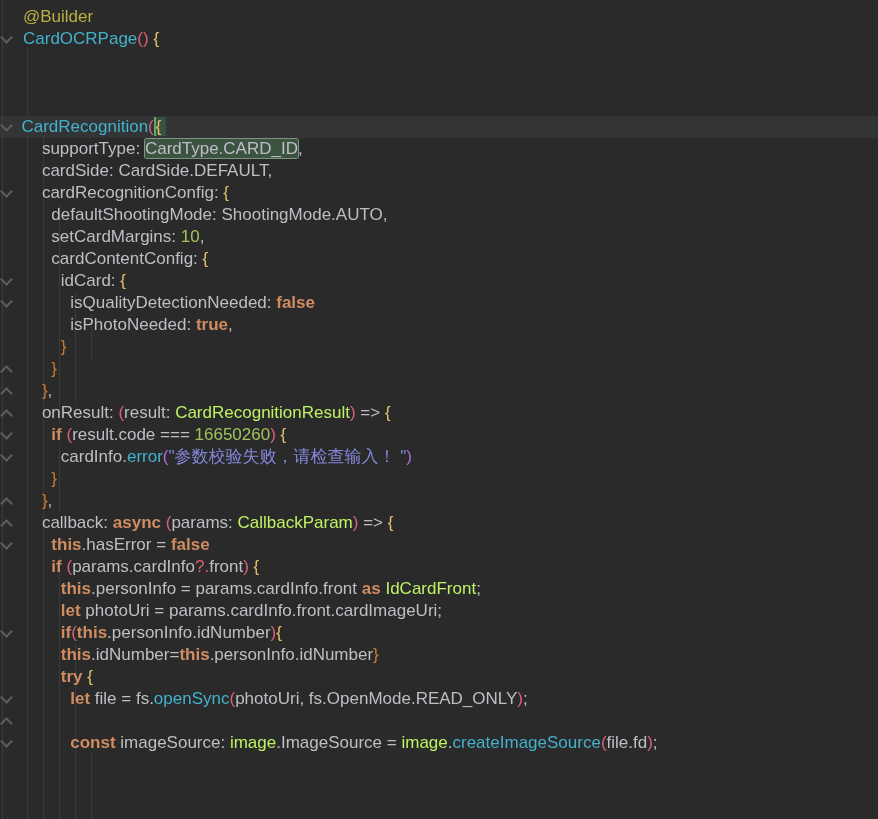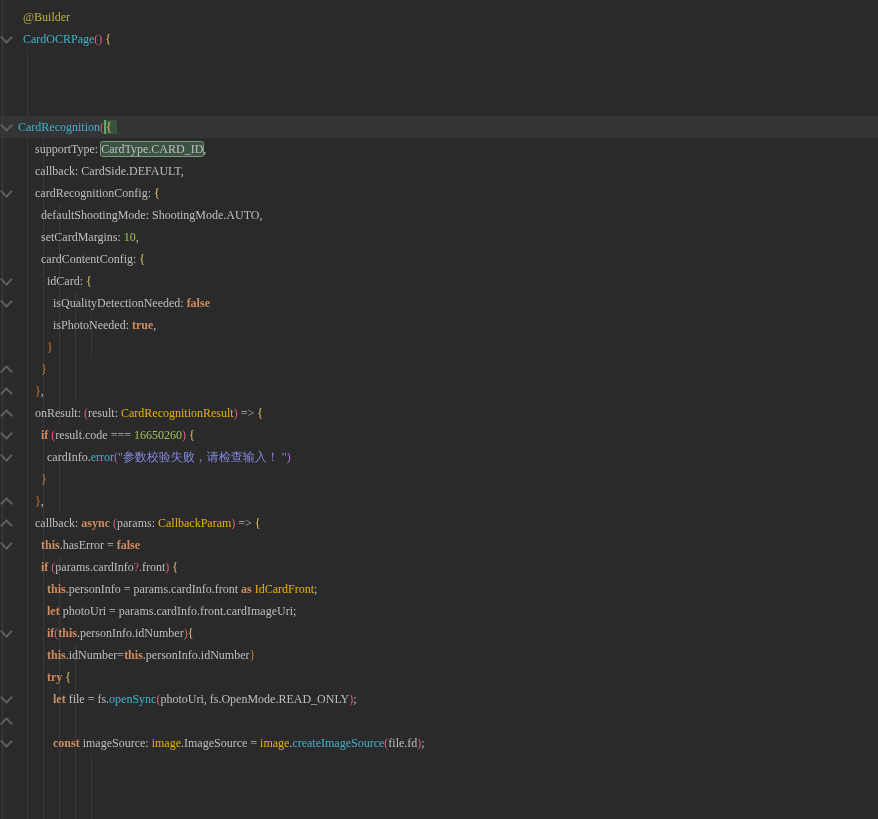--- a/index.html
+++ b/index.html
@@ -1,40 +1,40 @@
 <!DOCTYPE html>
 <html><head>
 <meta charset="utf-8">
 <style>
   html,body{margin:0;padding:0;background:#222;}
   .screen{
     position:relative;
     width:878px;height:819px;
     background:#2a2a2a;
     overflow:hidden;
-    font-family:Liberation Serif, serif;
-    font-size:12px;
+    font-family:Liberation Sans, sans-serif;
+    font-size:17px;
     color:#bdbfc4;
   }
   .code{position:absolute;left:0;top:6px;right:0;z-index:3;}
   .line{height:22px;line-height:22px;white-space:pre;padding-left:23px;position:relative;}
   .line.current{background:#333436;padding-left:12px;}
   .gutter{position:absolute;left:0;top:0;bottom:0;width:20px;z-index:5;}
   .gutter-line{position:absolute;left:2px;top:0;bottom:0;width:1px;background:#3b3b3b;}
   .fold{position:absolute;width:7px;height:7px;}
   .fold.down{border-right:2px solid #5e5e5e;border-bottom:2px solid #5e5e5e;transform:rotate(45deg);}
   .fold.up{border-left:2px solid #5e5e5e;border-top:2px solid #5e5e5e;transform:rotate(45deg);}
   .guides{position:absolute;left:0;top:0;right:0;bottom:0;z-index:1;}
   .iguide{position:absolute;width:1px;background:#3a3a3a;}
   
   .tok-tx{color:#bdbfc4;}
   .tok-an{color:#b8b144;}
   .tok-fn{color:#43b1cc;}
   .tok-kw{color:#d08c61;font-weight:bold;}
-  .tok-ty{color:#eab308;}
+  .tok-ty{color:#bef264;}
   .tok-nu{color:#a1c45a;}
   .tok-st{color:#66ab6e;}
   .tok-sc{color:#8287d9;}
   .tok-pa{color:#db6078;}
   .tok-pp{color:#ad6bd8;}
   .tok-bo{color:#e2c06a;}
   .tok-bc{color:#ce7a30;}
   .sel-box{background:#3c5342;box-shadow:0 0 0 1px #7e947f;border-radius:2px;}
   .brace-hl{background:#39523f;border-left:2px solid #5ea869;padding-right:5px;}
 </style>
@@ -54,21 +54,21 @@
       <div class="iguide" style="left: 91px; top: 754px; height: 66px;"></div>
     </div>
   <div class="code">
       <div class="line"><span class="tok-an">@Builder</span></div>
       <div class="line"><span class="tok-fn">CardOCRPage</span><span class="tok-pa">(</span><span class="tok-pa">)</span><span class="tok-tx"> </span><span class="tok-bo">{</span></div>
       <div class="line"></div>
       <div class="line"></div>
       <div class="line"></div>
       <div class="line current"><span class="tok-tx">  </span><span class="tok-fn">CardRecognition</span><span class="tok-pa">(</span><span class="tok-bo brace-hl">{</span></div>
       <div class="line"><span class="tok-tx">    supportType: </span><span class="tok-tx sel-box">CardType.CARD_ID</span><span class="tok-tx">,</span></div>
-      <div class="line"><span class="tok-tx">    callback: CardSide.DEFAULT,</span></div>
+      <div class="line"><span class="tok-tx">    cardSide: CardSide.DEFAULT,</span></div>
       <div class="line"><span class="tok-tx">    cardRecognitionConfig: </span><span class="tok-bo">{</span></div>
       <div class="line"><span class="tok-tx">      defaultShootingMode: ShootingMode.AUTO,</span></div>
       <div class="line"><span class="tok-tx">      setCardMargins: </span><span class="tok-nu">10</span><span class="tok-tx">,</span></div>
       <div class="line"><span class="tok-tx">      cardContentConfig: </span><span class="tok-bo">{</span></div>
       <div class="line"><span class="tok-tx">        idCard: </span><span class="tok-bo">{</span></div>
       <div class="line"><span class="tok-tx">          isQualityDetectionNeeded: </span><span class="tok-kw">false</span></div>
       <div class="line"><span class="tok-tx">          isPhotoNeeded: </span><span class="tok-kw">true</span><span class="tok-tx">,</span></div>
       <div class="line"><span class="tok-tx">        </span><span class="tok-bc">}</span></div>
       <div class="line"><span class="tok-tx">      </span><span class="tok-bc">}</span></div>
       <div class="line"><span class="tok-tx">    </span><span class="tok-bc">}</span><span class="tok-tx">,</span></div>

